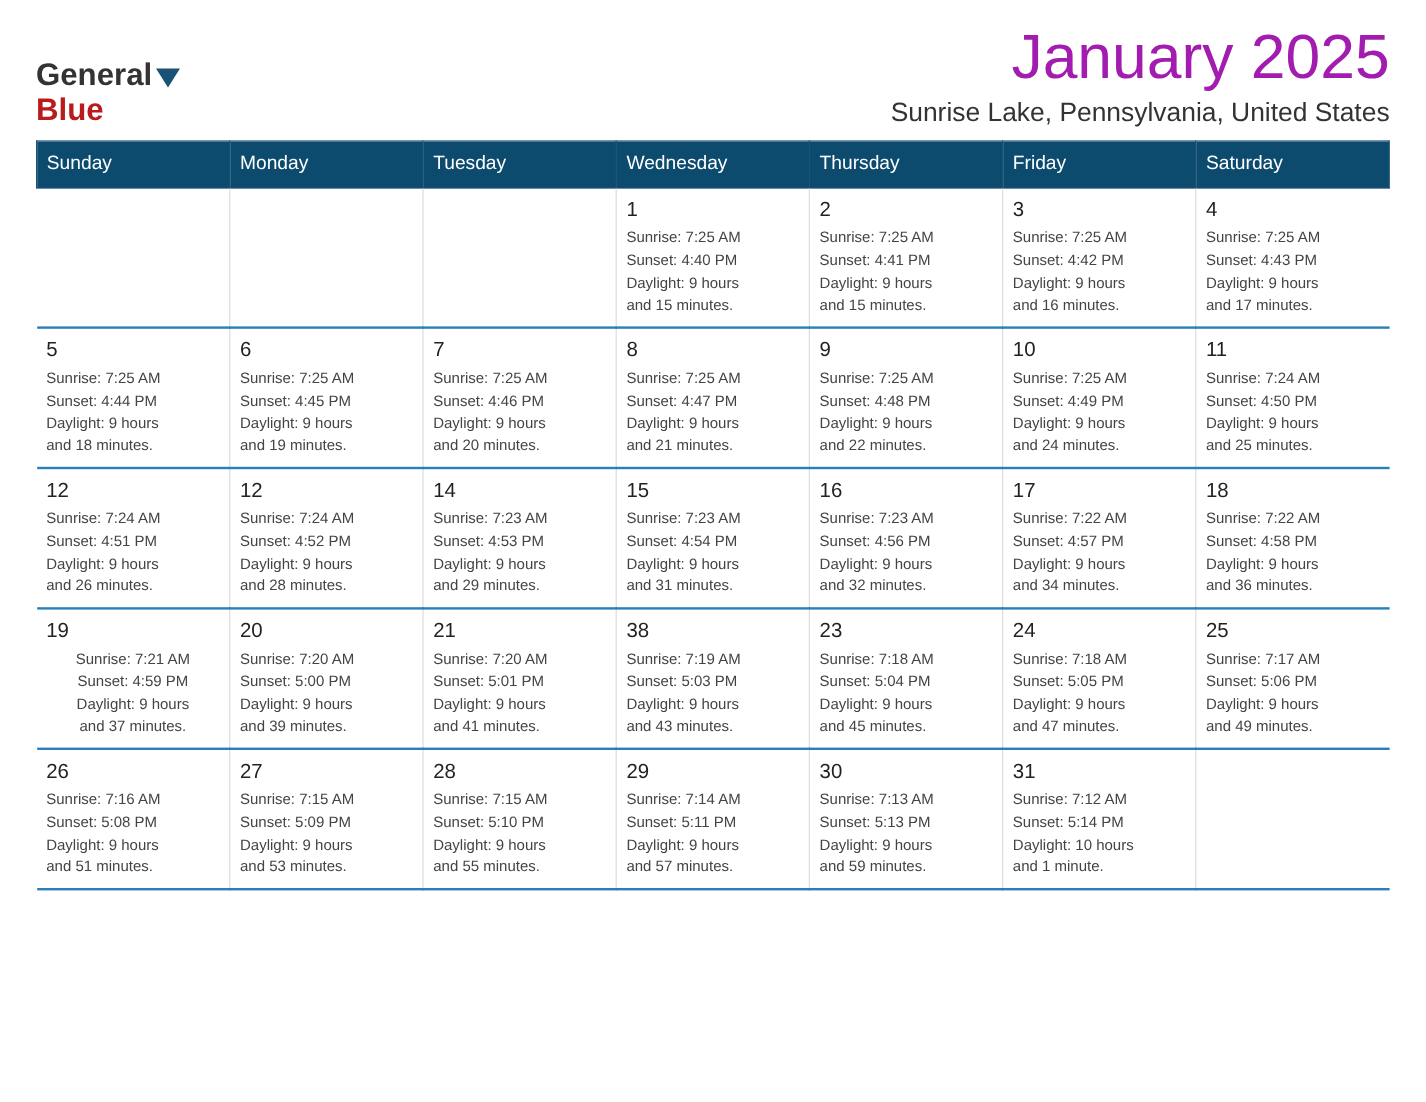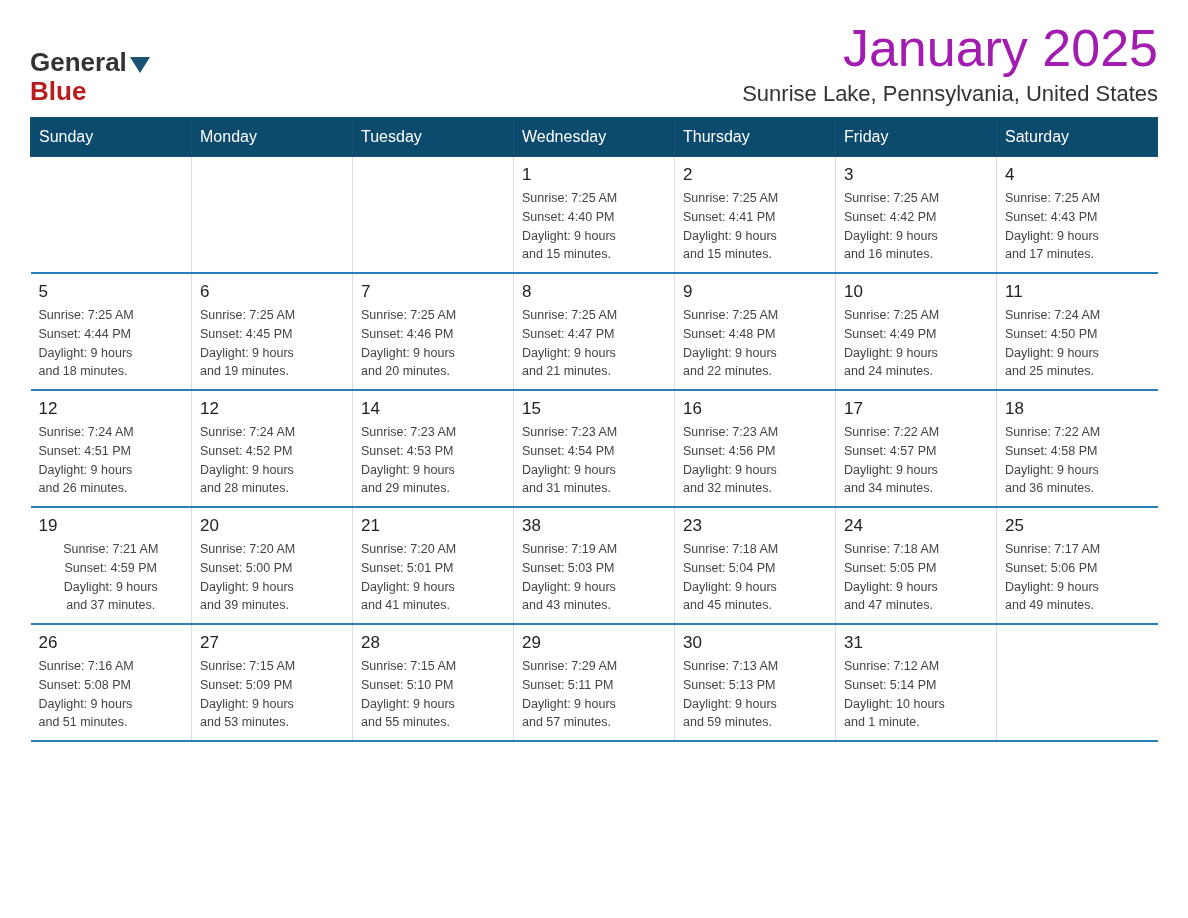--- a/index.html
+++ b/index.html
@@ -333,21 +333,21 @@
         </td>
         <td>
           <div class="day-number">28</div>
           <div class="day-info" style="white-space: pre-line;">Sunrise: 7:15 AM
 Sunset: 5:10 PM
 Daylight: 9 hours
 and 55 minutes.</div>
         </td>
         <td>
           <div class="day-number">29</div>
-          <div class="day-info" style="white-space: pre-line;">Sunrise: 7:29 AM
+          <div class="day-info" style="white-space: pre-line;">Sunrise: 7:14 AM
 Sunset: 5:11 PM
 Daylight: 9 hours
 and 57 minutes.</div>
         </td>
         <td>
           <div class="day-number">30</div>
           <div class="day-info" style="white-space: pre-line;">Sunrise: 7:13 AM
 Sunset: 5:13 PM
 Daylight: 9 hours
 and 59 minutes.</div>

